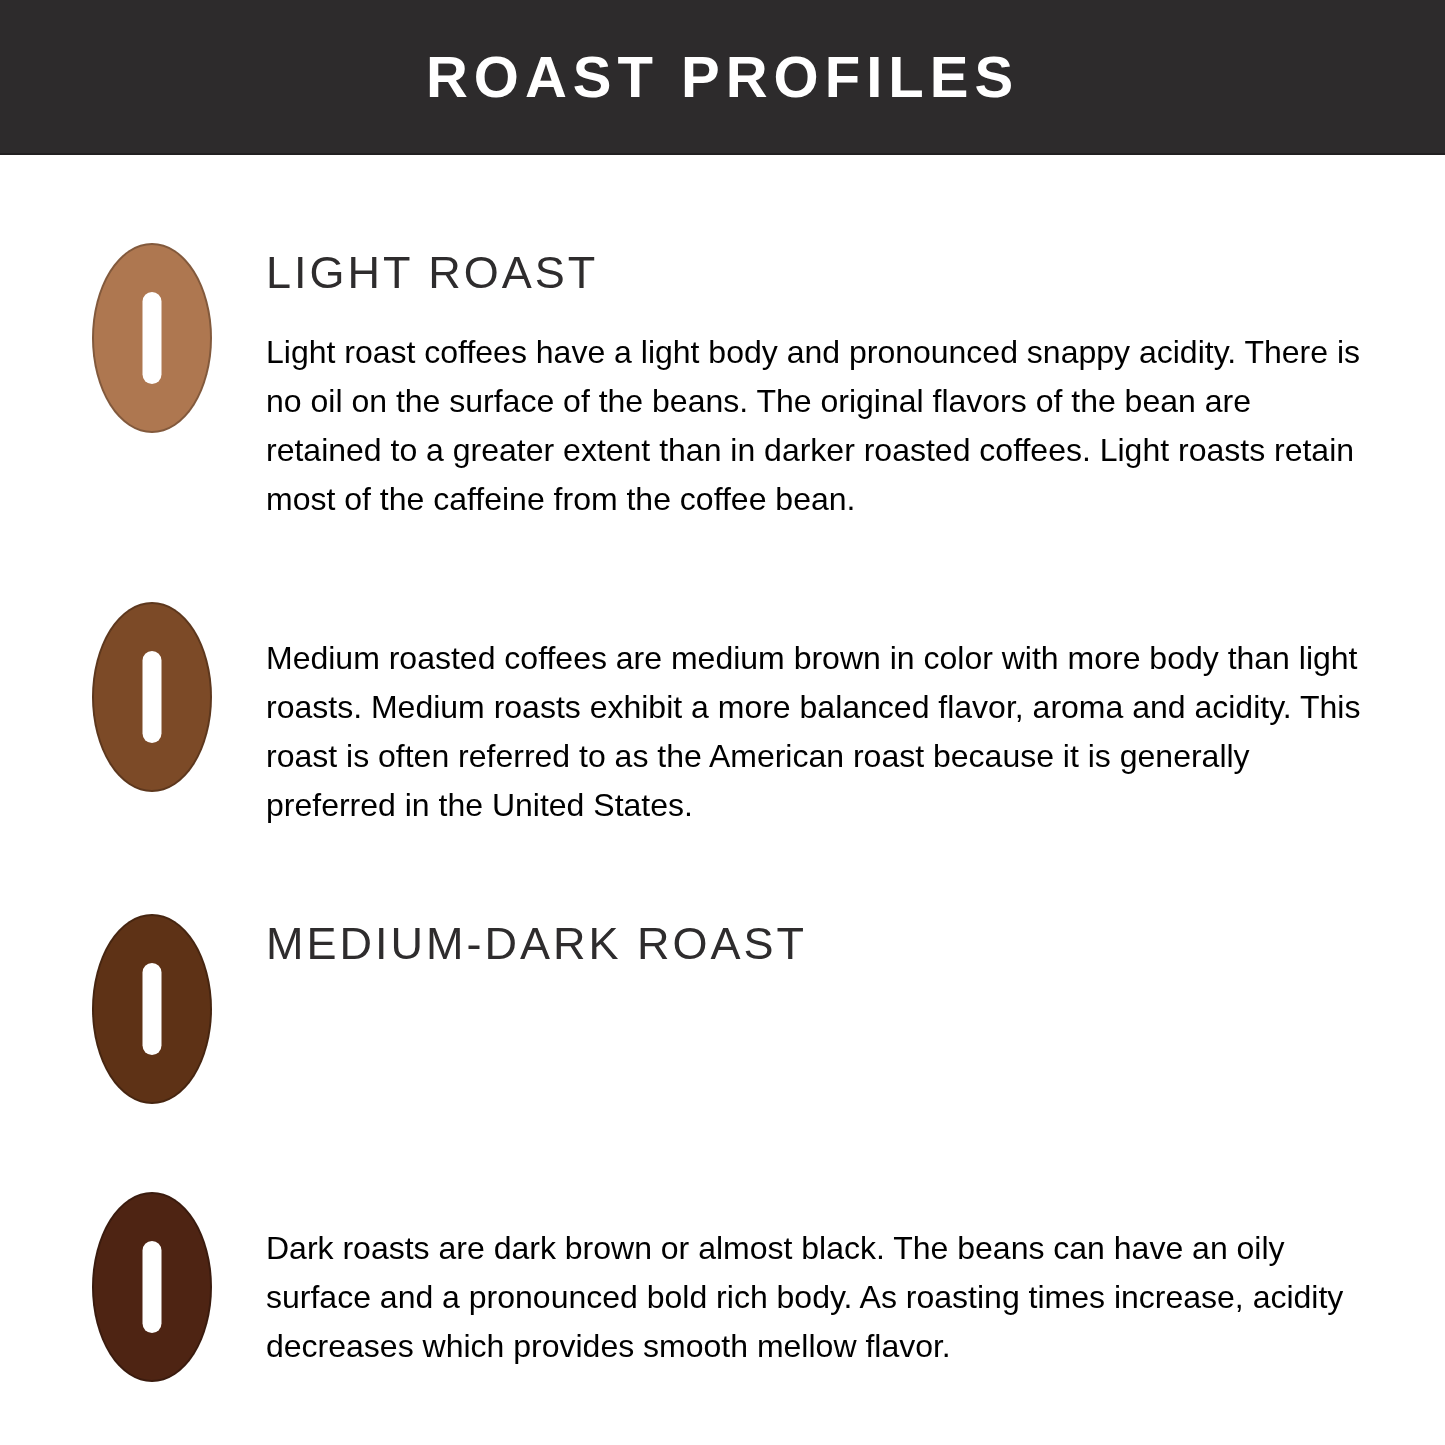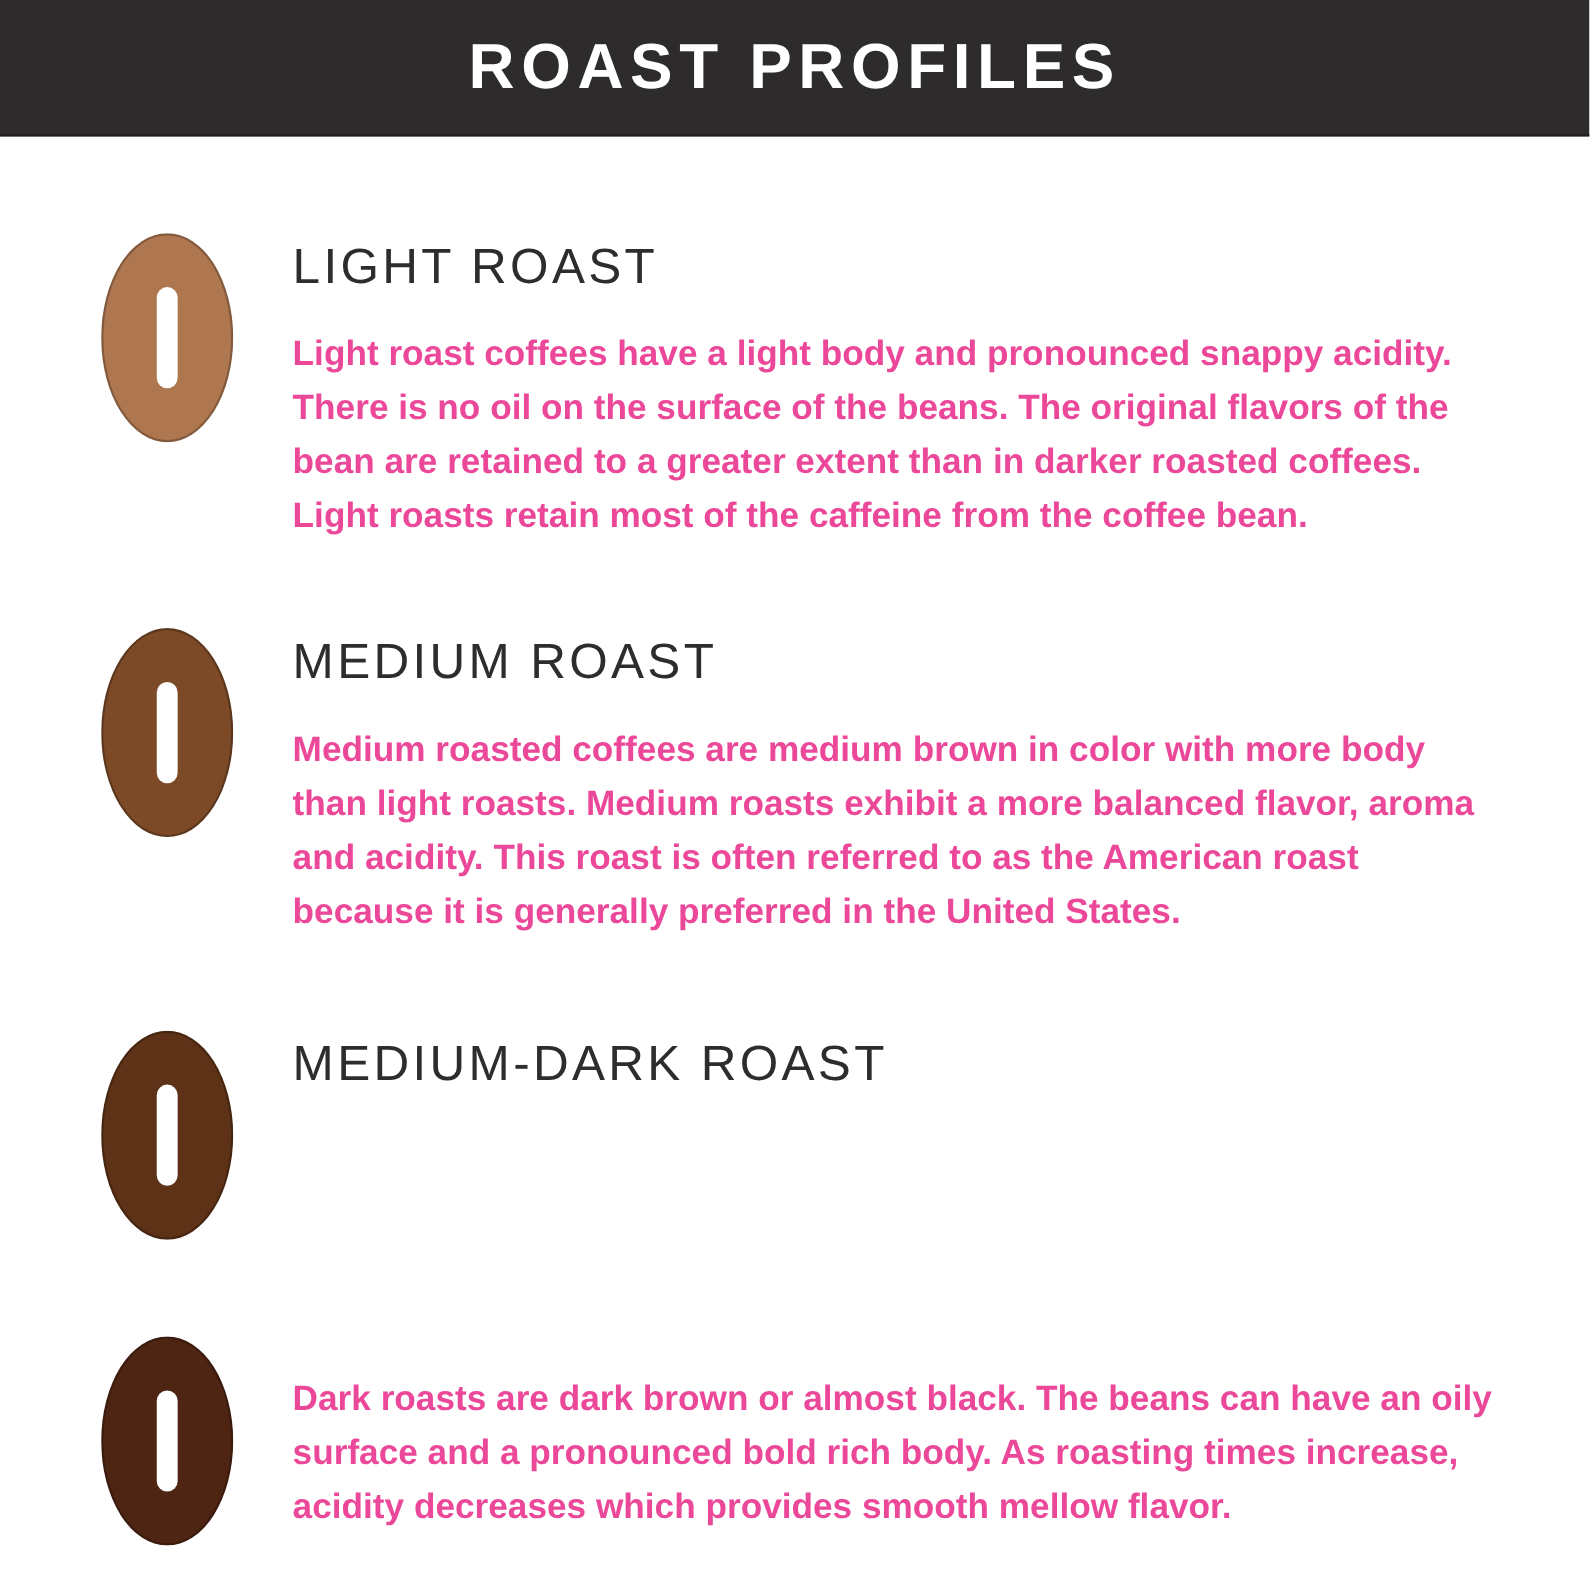--- a/index.html
+++ b/index.html
@@ -8,21 +8,21 @@
     background: #ffffff;
   }
   body {
     width: 1445px;
     height: 1445px;
     font-family: "Liberation Sans", sans-serif;
     overflow: hidden;
     box-sizing: border-box;
   }
   .banner {
-    height: 124px;
+    height: 155px;
     background: #2d2b2c;
     border-bottom: 2px solid #211f20;
     box-sizing: border-box;
     display: flex;
     align-items: center;
     justify-content: center;
   }
   .banner-title {
     color: #ffffff;
     font-size: 58px;
@@ -68,22 +68,21 @@
     margin: 6px 0 12px 0;
     font-size: 45px;
     font-weight: normal;
     letter-spacing: 3px;
     line-height: 1.05;
     color: #2e2c2d;
   }
   .section-body {
     font-size: 32px;
     line-height: 49px;
-    color: #ec4899;
-    font-weight: bold;
+    color: #000000;
   }
 </style>
 </head>
 <body>
 
 <header class="banner">
   <div class="banner-title">ROAST PROFILES</div>
 </header>
 
 <main class="content">
@@ -96,21 +95,20 @@
       <h2 class="section-heading">LIGHT ROAST</h2>
       <p class="section-body">Light roast coffees have a light body and pronounced snappy acidity. There is no oil on the surface of the beans. The original flavors of the bean are retained to a greater extent than in darker roasted coffees. Light roasts retain most of the caffeine from the coffee bean.</p>
     </div>
   </section>
 
   <section class="section section-medium">
     <div class="bean" style="background-color: rgb(124, 74, 39);">
       <div class="bean-slit"></div>
     </div>
     <div class="text-col">
-      <h2 class="section-heading">MEDIUM ROAST</h2>
       <p class="section-body">Medium roasted coffees are medium brown in color with more body than light roasts. Medium roasts exhibit a more balanced flavor, aroma and acidity.  This roast is often referred to as the American roast because it is generally preferred in the United States.</p>
     </div>
   </section>
 
   <section class="section section-medium-dark">
     <div class="bean" style="background-color: rgb(94, 50, 22);">
       <div class="bean-slit"></div>
     </div>
     <div class="text-col">
       <h2 class="section-heading">MEDIUM-DARK ROAST</h2>

